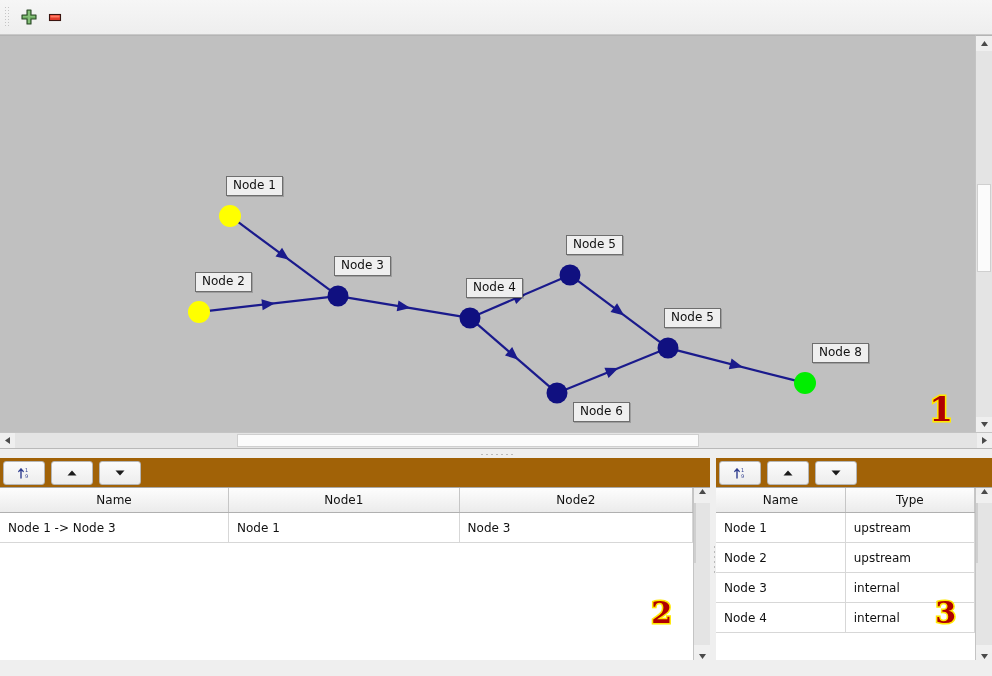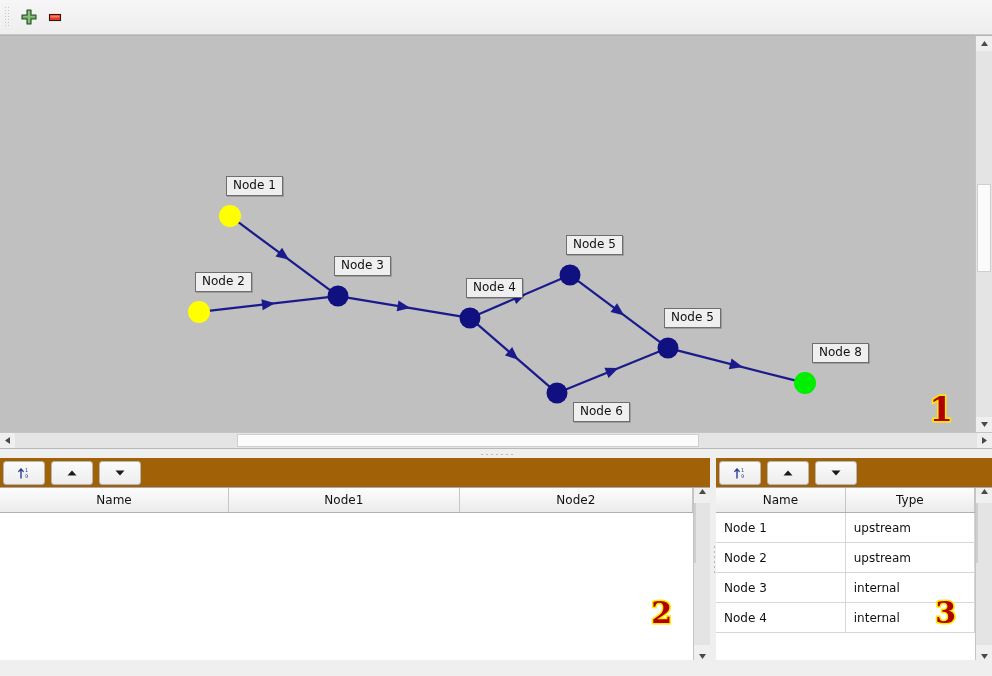--- a/index.html
+++ b/index.html
@@ -373,20 +373,25 @@
                 <col style="width:33.7%">
               </colgroup>
             <thead>
                 <tr id="reaches-head">
                   <th>Name</th>
                   <th>Node1</th>
                   <th>Node2</th>
                 </tr>
               </thead>
             <tbody id="reaches-body">
+                <tr>
+                  <td>Node 1 -&gt; Node 3</td>
+                  <td>Node 1</td>
+                  <td>Node 3</td>
+                </tr>
               </tbody>
           </table>
         </div>
         <div class="tbl-v">
           <div class="sb-track-v"></div>
           <div class="sb-arrow" style="position:absolute;top:0;left:0;right:0;">
             <svg width="9" height="7" viewBox="0 0 9 7">
                 <path d="M4.5 1 L8 6 L1 6 Z" fill="#4a4a4a"></path>
               </svg>
           </div>

